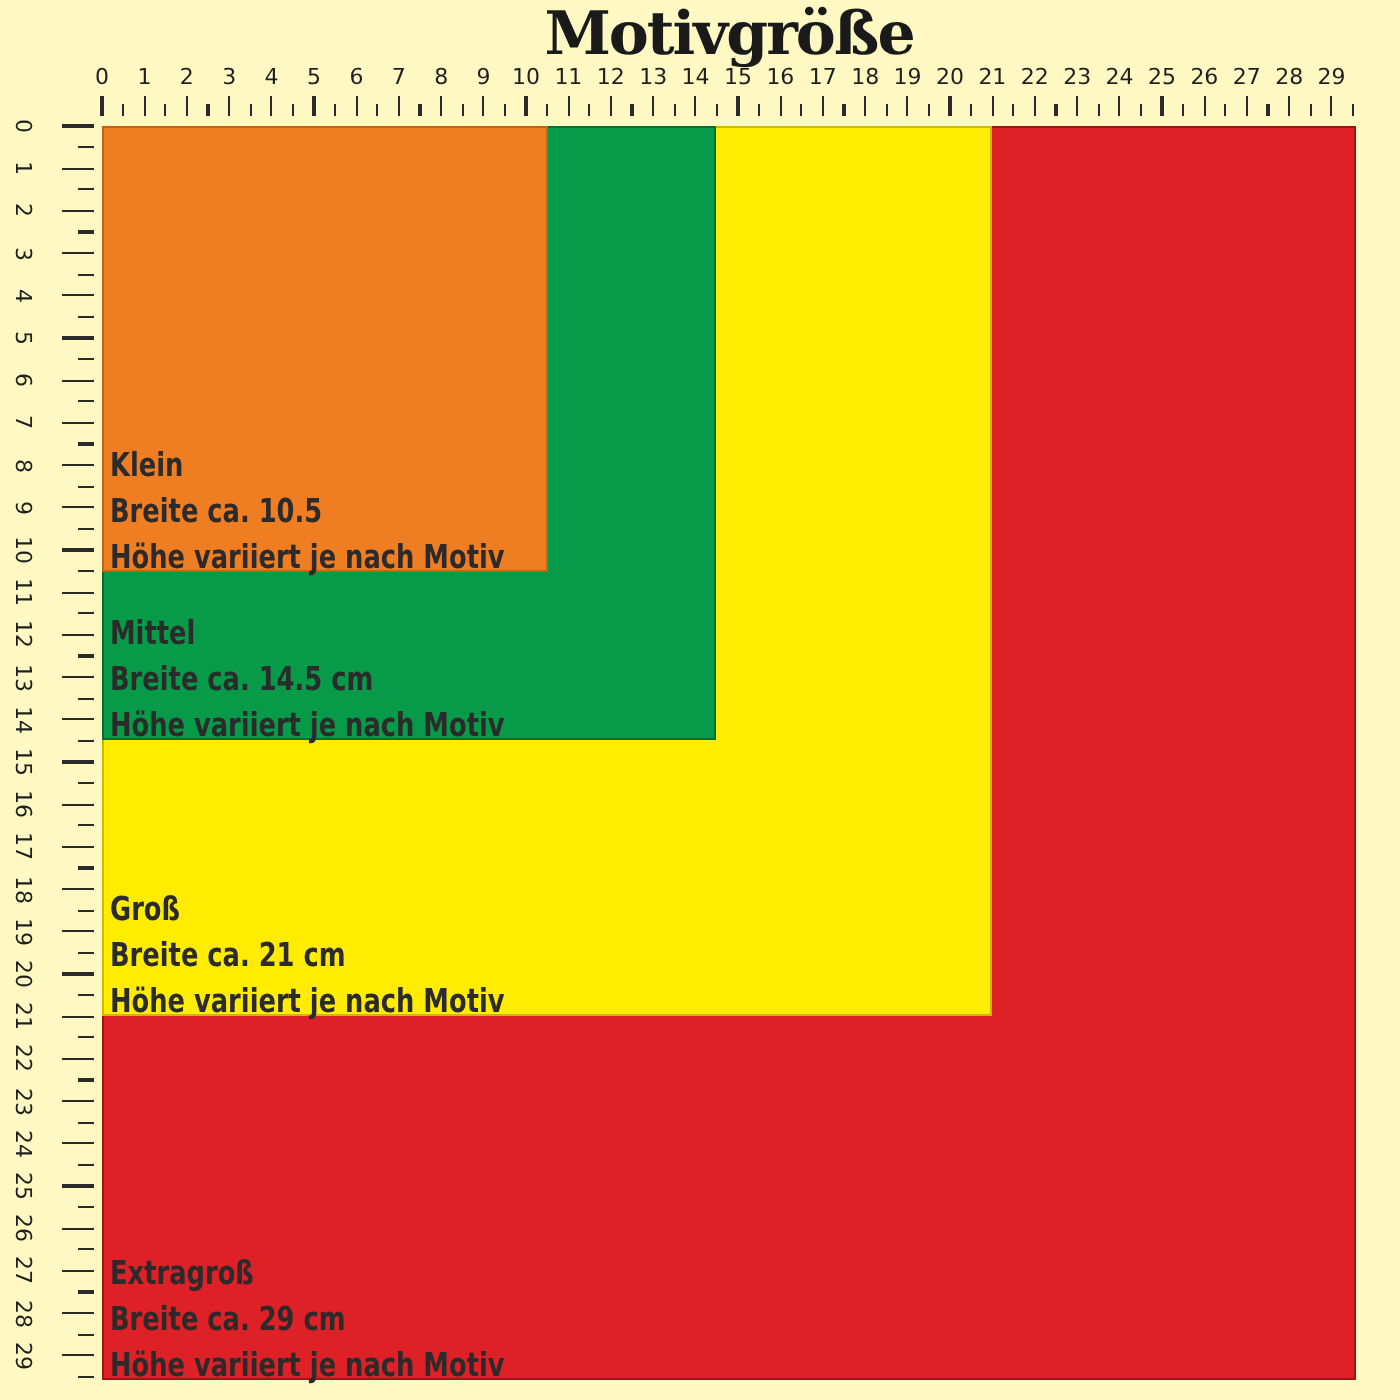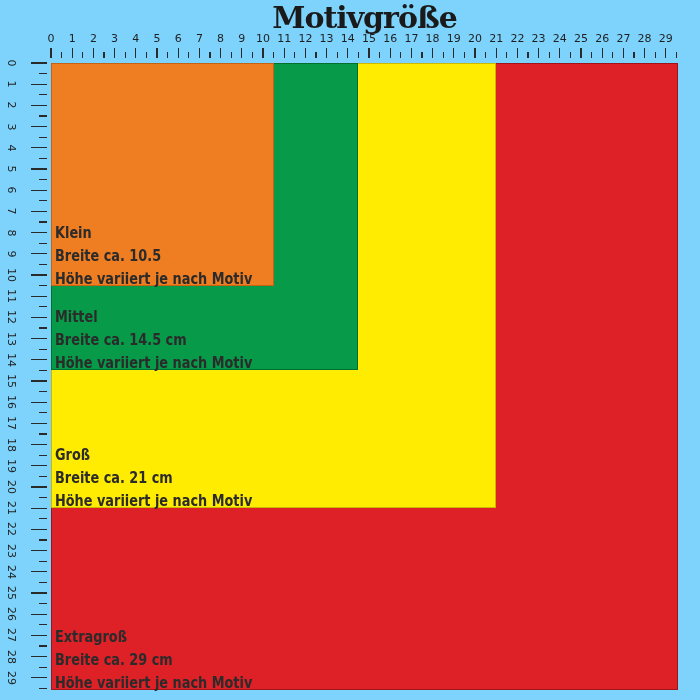--- a/index.html
+++ b/index.html
@@ -1,17 +1,17 @@
 <!DOCTYPE html>
 <html><head>
 <meta charset="utf-8">
 <style>
   html,body{margin:0;padding:0;background:#ffffff;}
   #canvas{
-    position:relative;width:700px;height:700px;background:#7dd3fc;
+    position:relative;width:700px;height:700px;background:#fef9c3;
     overflow:hidden;font-family:"DejaVu Sans",sans-serif;
   }
   #page-title{
     position:absolute;left:51px;top:0px;width:627px;margin:0;
     text-align:center;font-family:"DejaVu Serif",serif;font-weight:bold;
     font-size:30px;letter-spacing:-1px;color:#1a1a1a;
   }
   .rect{position:absolute;box-sizing:border-box;}
   .hnum{
     position:absolute;width:22px;height:12px;text-align:center;

